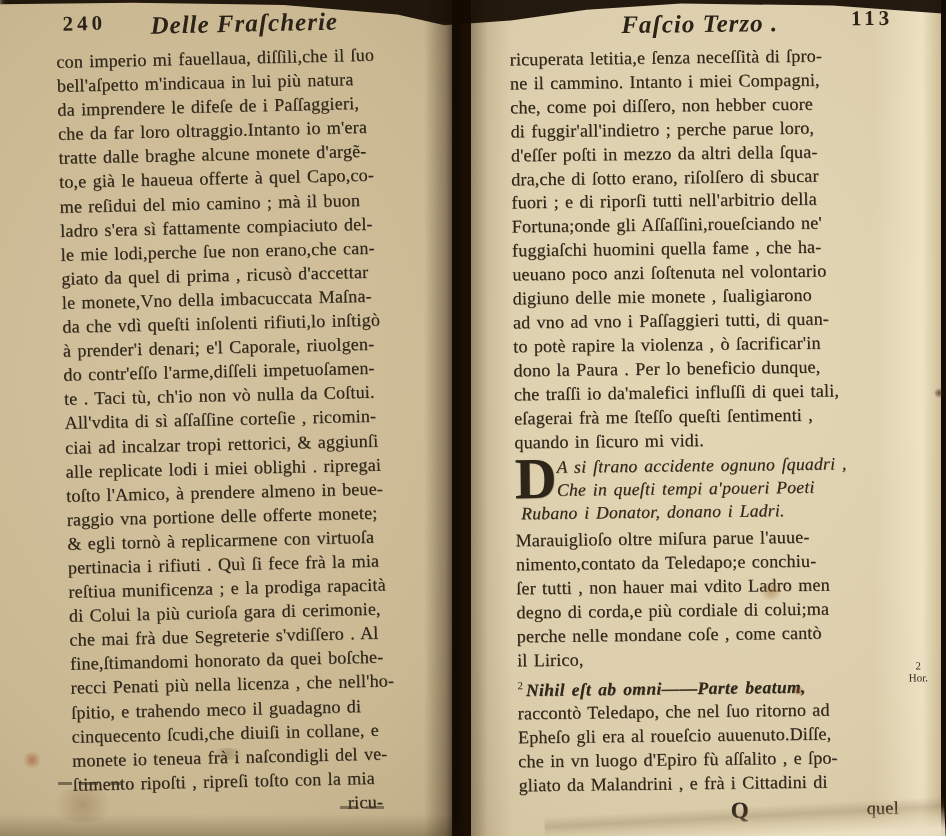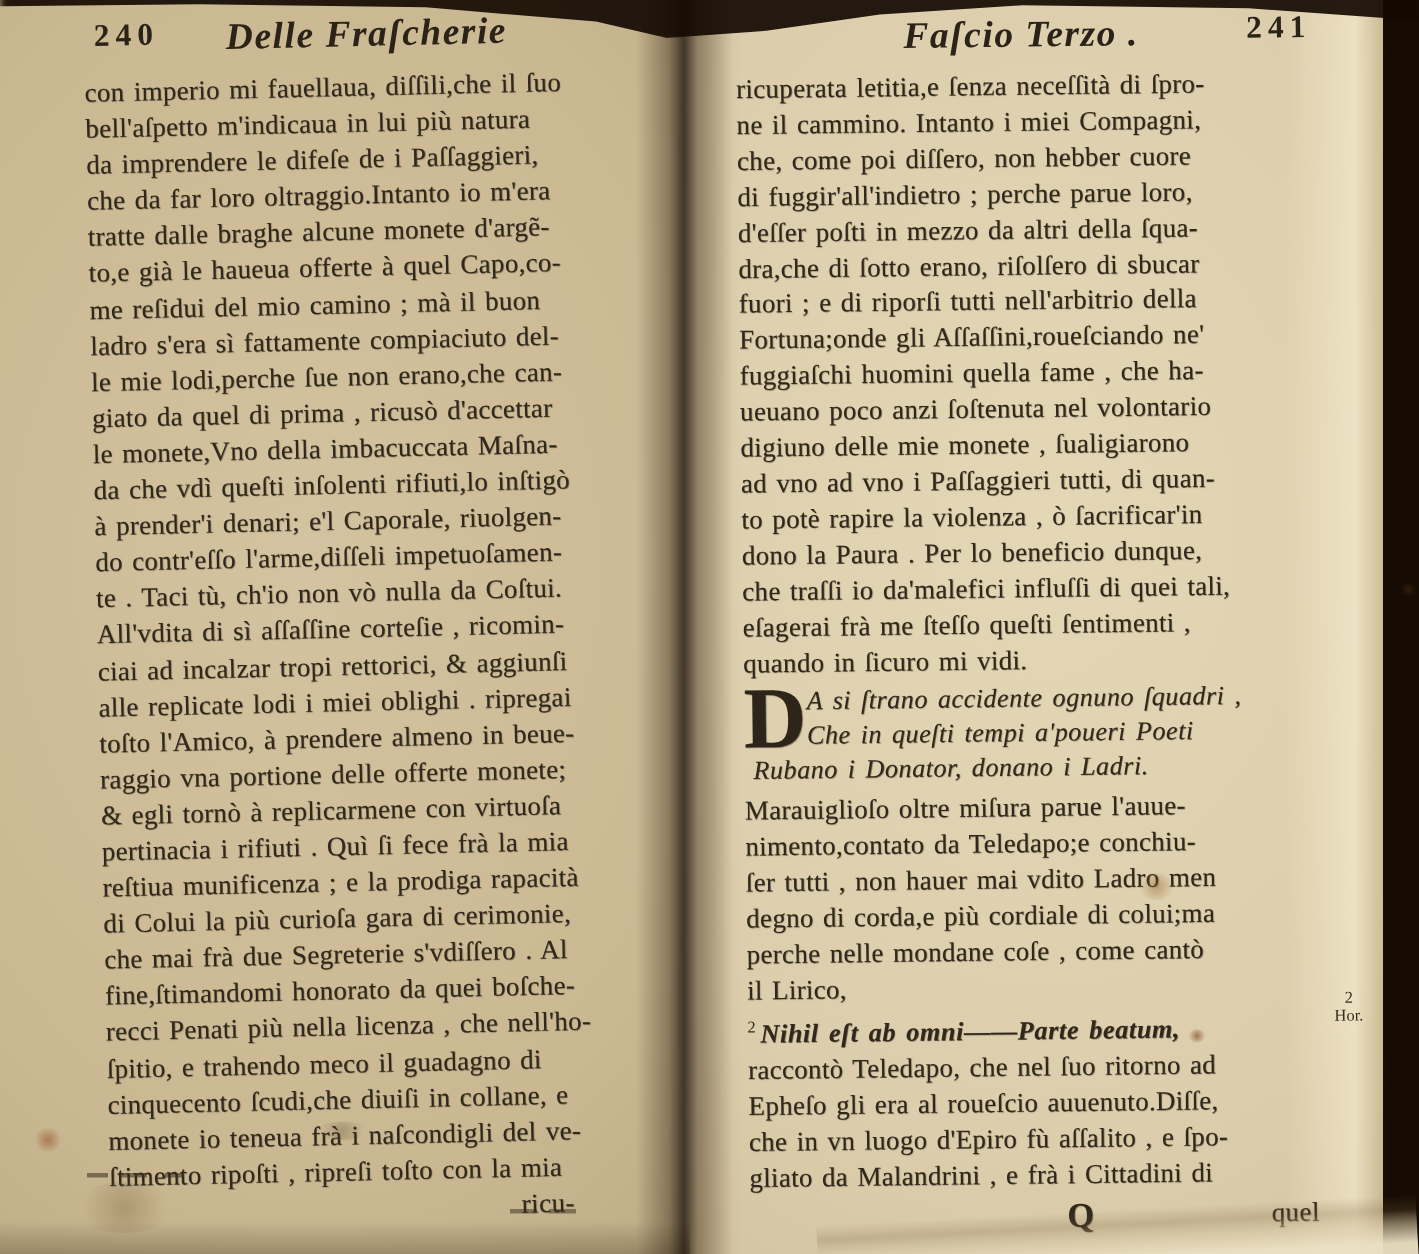--- a/index.html
+++ b/index.html
@@ -9,21 +9,21 @@
     font-family:"Liberation Serif","DejaVu Serif",serif;
     color:#31281c;
   }
   .page{position:absolute;top:0;height:836px;}
   .page-left{
     left:0;width:452px;
     background:
       radial-gradient(ellipse 120% 90% at 45% 45%, #d4c3a0 0%, #cab892 55%, #bdab85 80%, #a2906b 100%);
   }
   .page-right{
-    left:452px;width:470px;
+    left:471px;width:470px;
     background:
       linear-gradient(to right, rgba(120,95,60,.30) 0%, rgba(120,95,60,0) 9%),
       linear-gradient(to right, rgba(255,248,225,0) 86%, rgba(250,240,214,.55) 96%, rgba(190,170,130,.5) 100%),
       radial-gradient(ellipse 120% 90% at 52% 42%, #e4d7b5 0%, #dcceac 55%, #d2c29e 85%, #c4b28b 100%);
   }
   .content{position:relative;padding-top:8px;}
   .page-left  .content{transform:rotate(-1.3deg);transform-origin:50% 0;}
   .page-right .content{transform:rotate(-0.7deg);transform-origin:50% 0;}
 
   .header{position:relative;height:34px;}
@@ -173,21 +173,21 @@
       <div class="catchword-row">
         <span class="catchword">ricu-</span>
       </div>
     </div>
   </div>
 
   <div class="page page-right">
     <div class="content">
       <div class="header">
         <span class="running">Faſcio Terzo .</span>
-        <span class="pagenum">241</span>
+        <span class="pagenum">113</span>
       </div>
       <div class="body-block">
           <div class="text-line">ricuperata letitia,e ſenza neceſſità di ſpro-</div>
           <div class="text-line">ne il cammino.  Intanto i miei Compagni,</div>
           <div class="text-line">che, come poi diſſero, non hebber cuore</div>
           <div class="text-line">di fuggir'all'indietro ;  perche parue loro,</div>
           <div class="text-line">d'eſſer poſti in mezzo da altri della ſqua-</div>
           <div class="text-line">dra,che di ſotto erano, riſolſero di sbucar</div>
           <div class="text-line">fuori ; e di riporſi tutti nell'arbitrio della</div>
           <div class="text-line">Fortuna;onde gli Aſſaſſini,roueſciando ne'</div>

